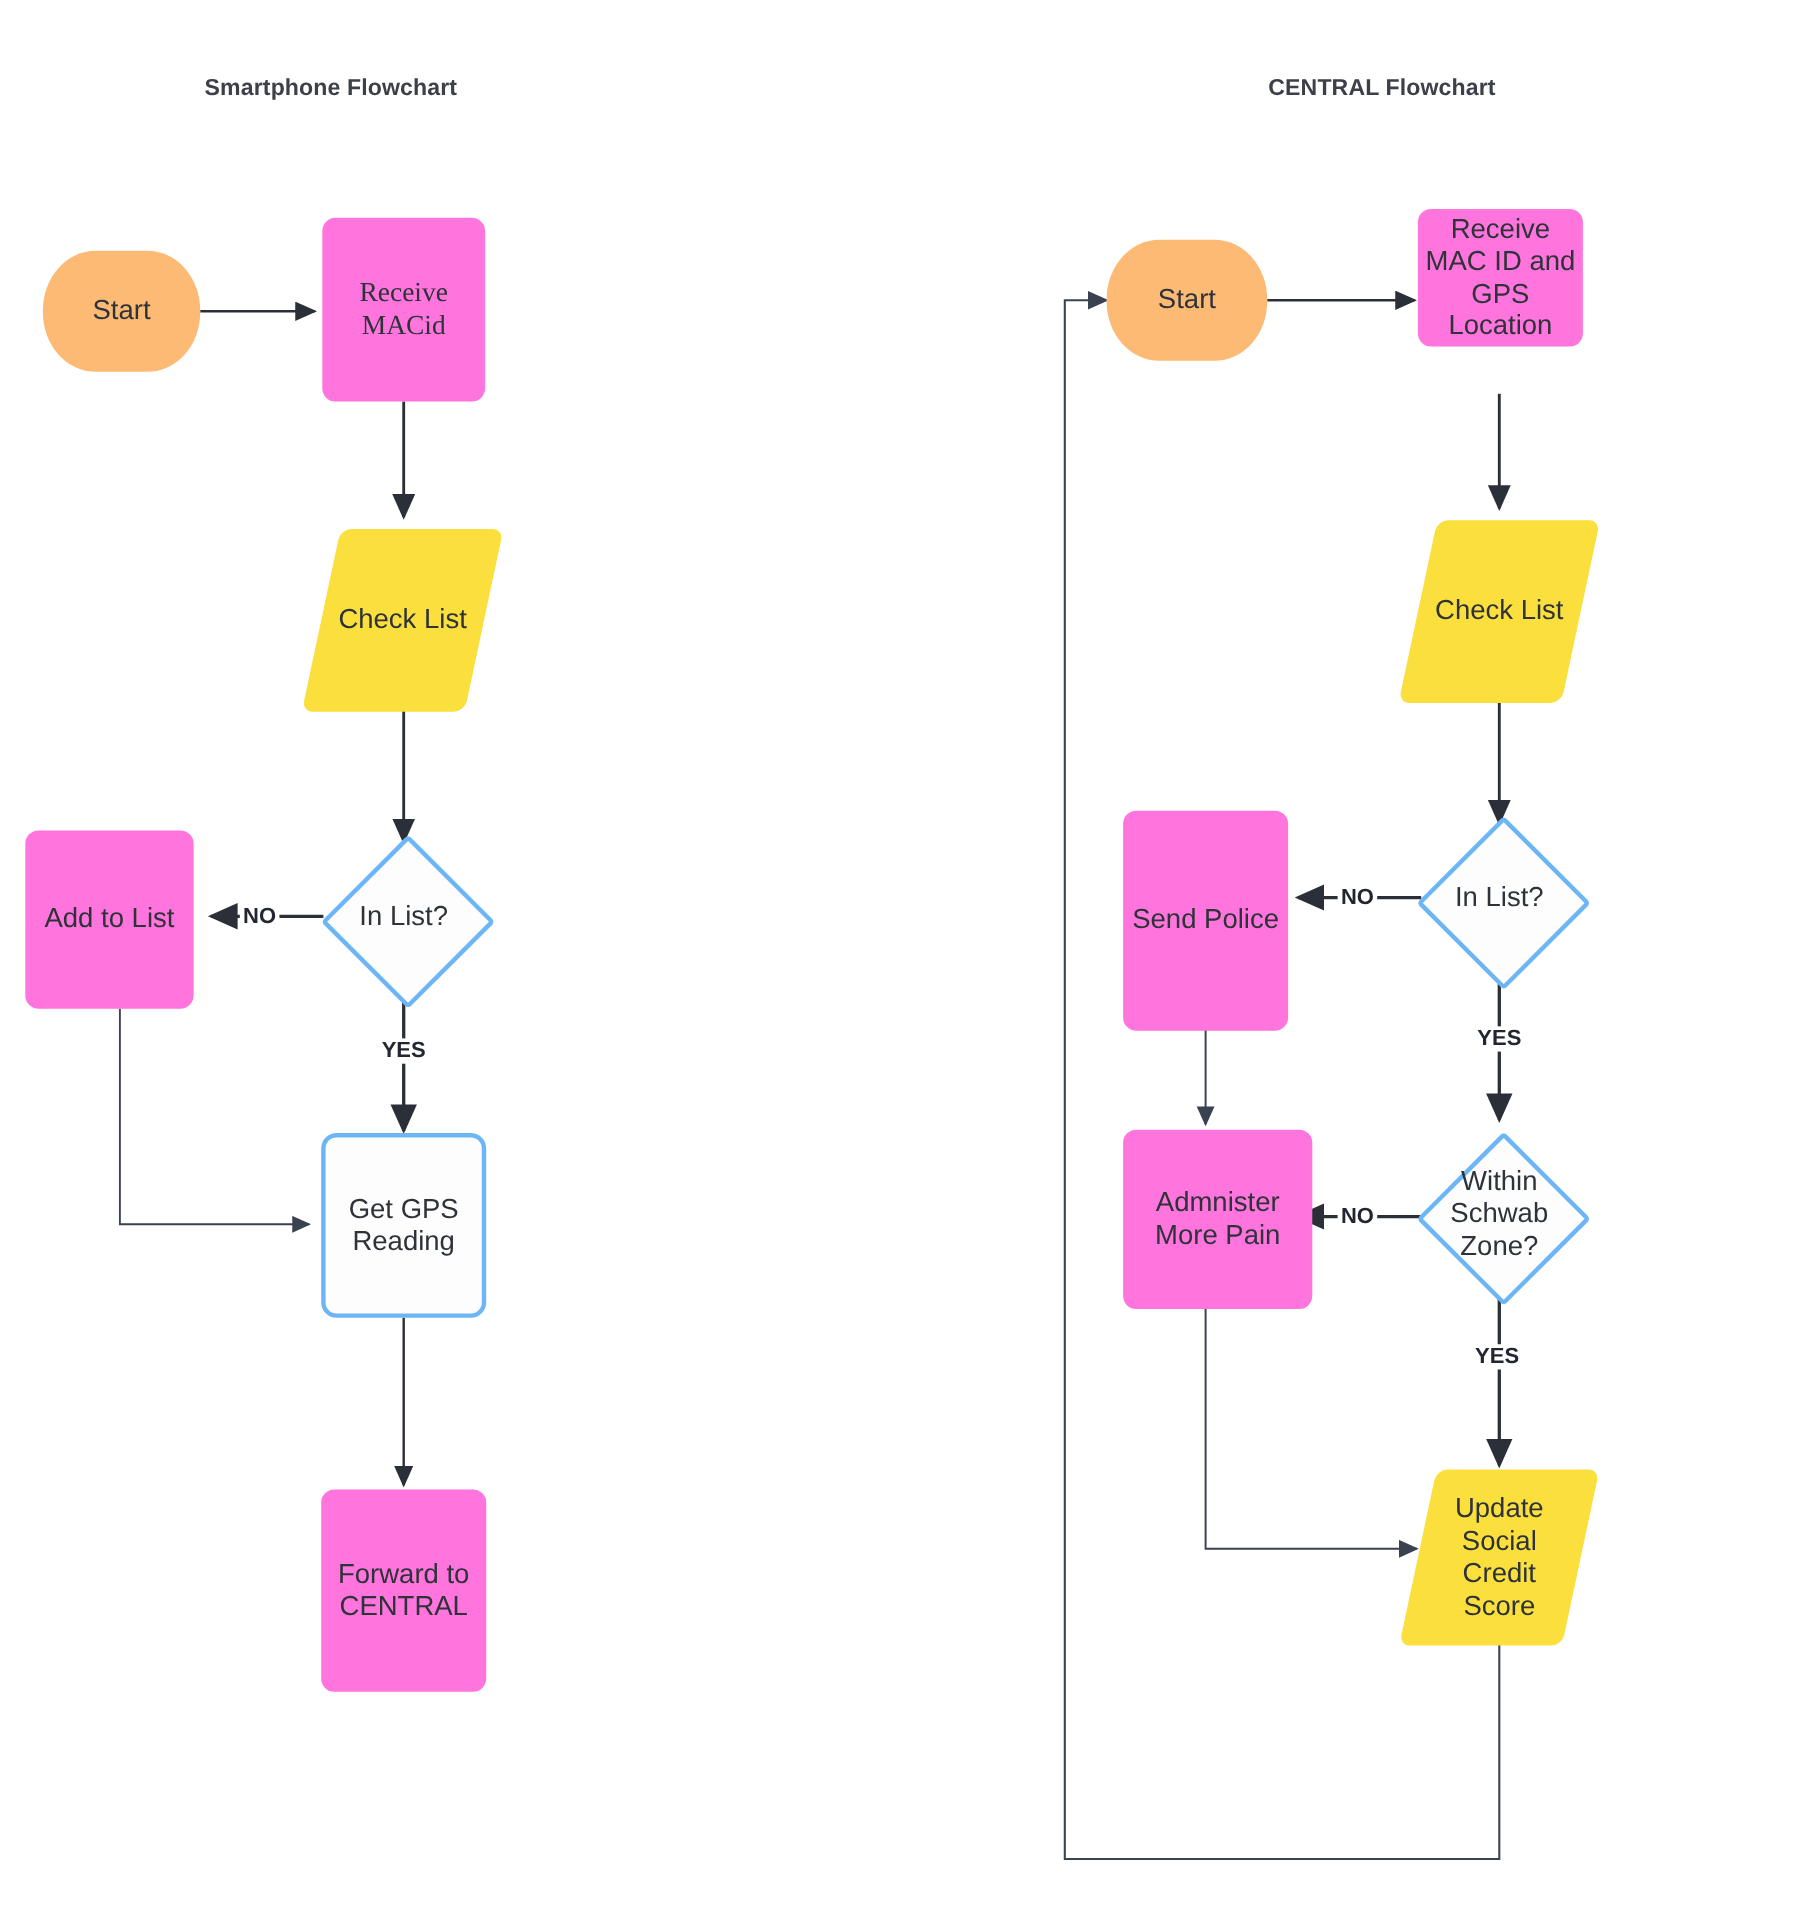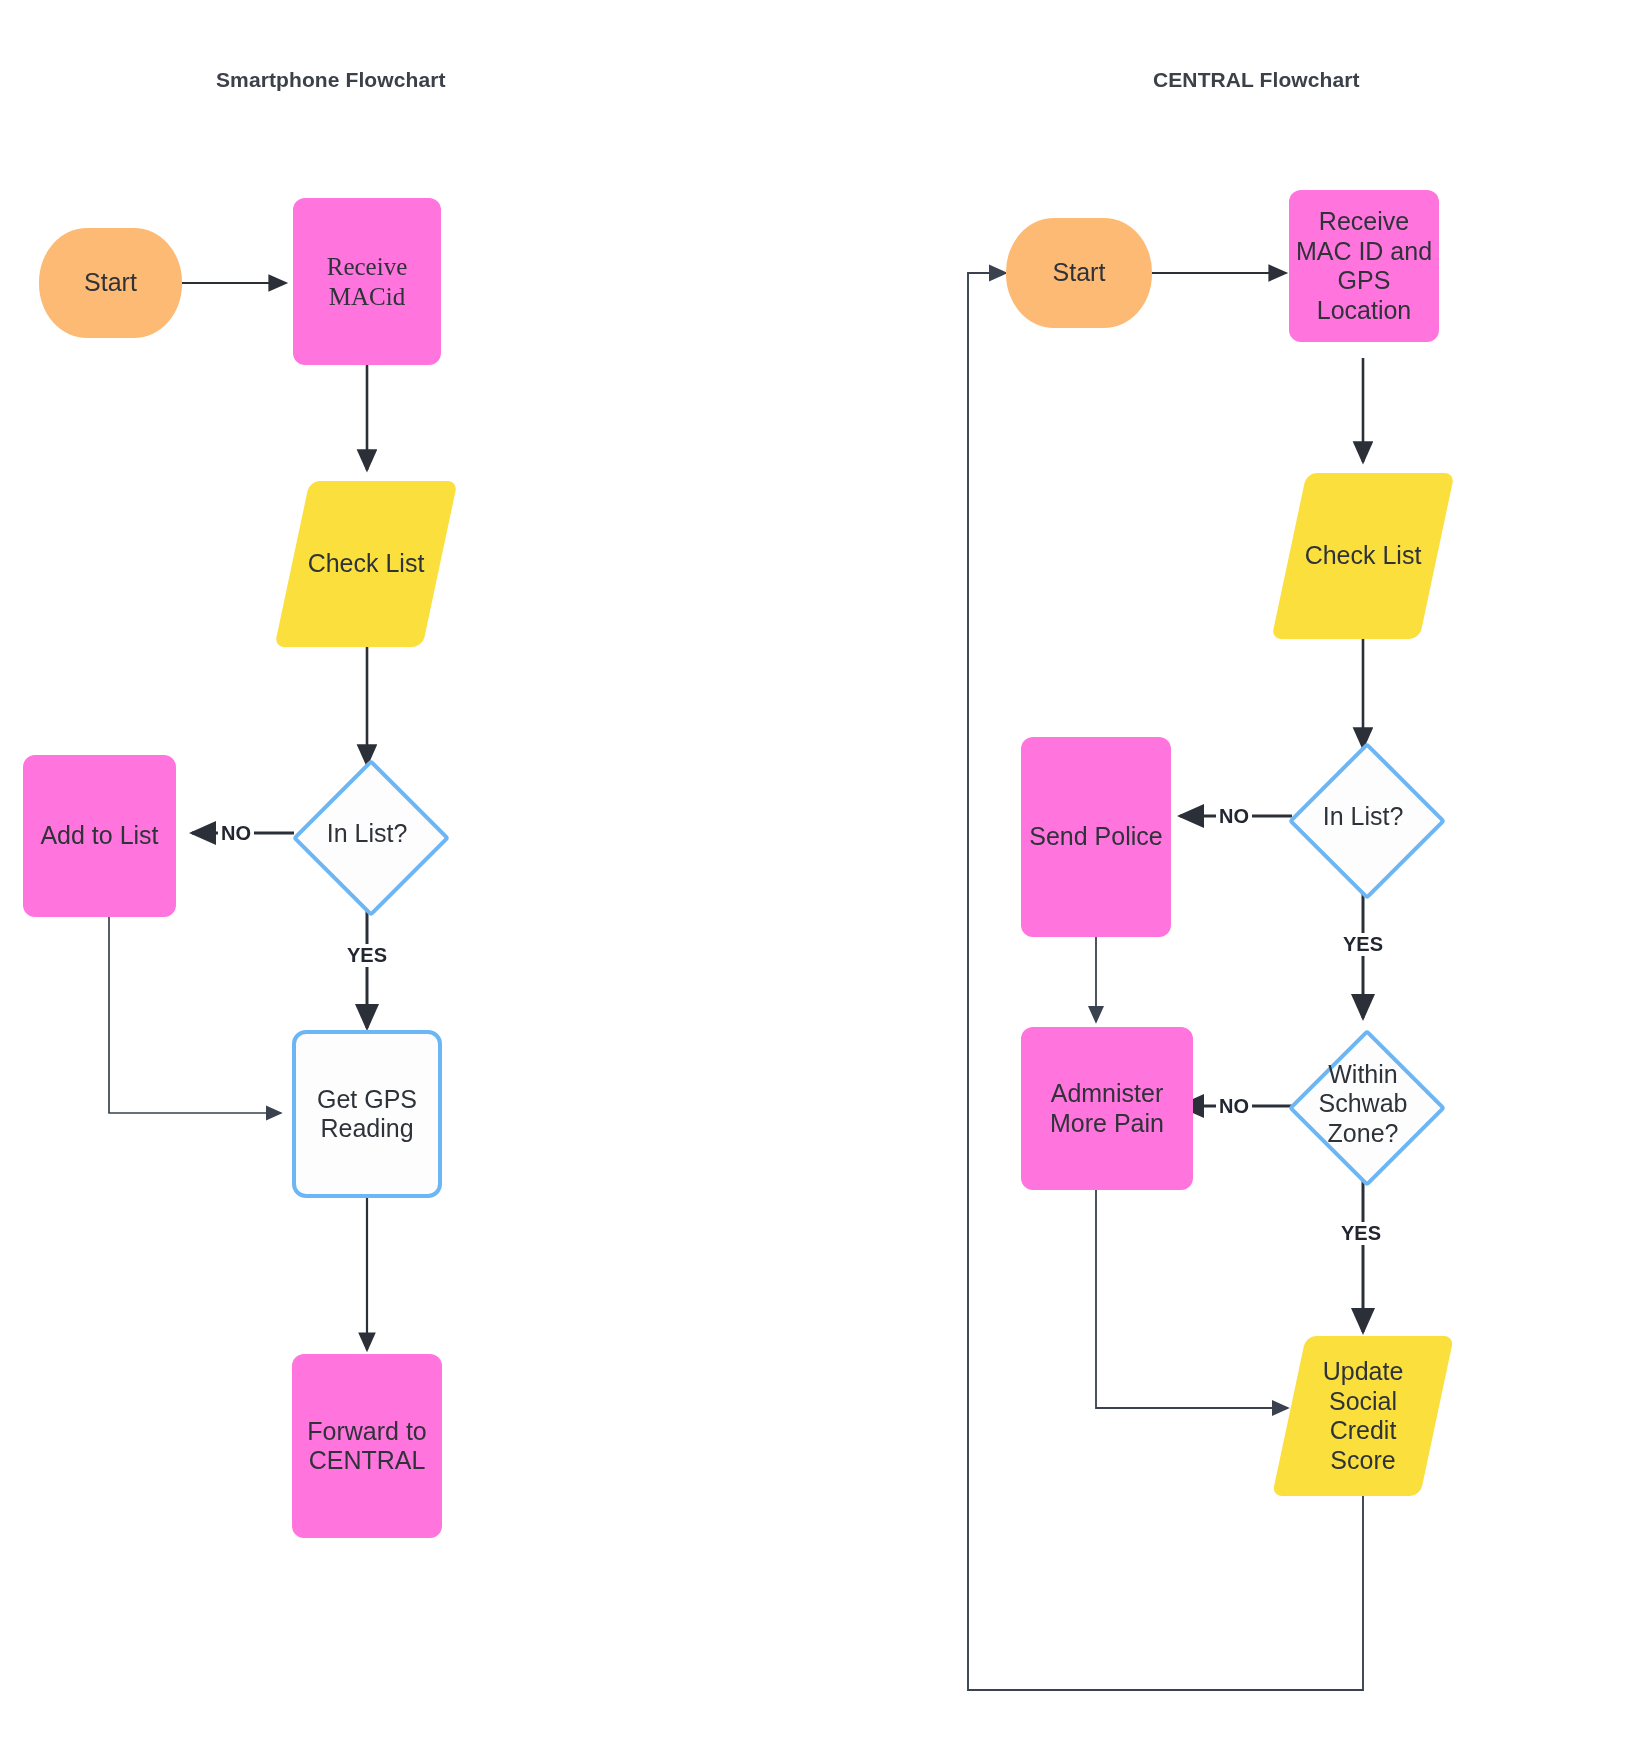--- a/index.html
+++ b/index.html
@@ -158,21 +158,21 @@
 
     <path d="M1096,903 L1096,1022" stroke="#3a4250" stroke-width="1.8" fill="none" marker-end="url(#arrowThin)"></path>
 
     <path d="M1292,1106 L1180,1106" stroke="#2b3038" stroke-width="3" fill="none" marker-end="url(#arrow)"></path>
 
     <path d="M1363,1177 L1363,1332" stroke="#2b3038" stroke-width="3" fill="none" marker-end="url(#arrow)"></path>
 
     <path d="M1096,1190 L1096,1408 L1288,1408" stroke="#3a4250" stroke-width="1.8" fill="none" marker-end="url(#arrowThin)"></path>
   </svg>
 
-  <div class="title" style="left:216px; top:68px;">Smartphone Flowchart</div>
+  <div class="title" style="left:186px; top:68px;">Smartphone Flowchart</div>
 
   <div class="title" style="left:1153px; top:68px;">CENTRAL Flowchart</div>
 
   <div class="node n-start" style="left:39px; top:228px; width:143px; height:110px;">
     <span class="lbl">Start</span>
   </div>
 
   <div class="node n-process" style="left:293px; top:198px; width:148px; height:167px;font-family:Liberation Serif, serif;">
     <span class="lbl">Receive MACid</span>
   </div>
@@ -199,21 +199,21 @@
     <span class="lbl">Forward to CENTRAL</span>
   </div>
 
   <div class="edge-label" style="left:218px; top:822px;">NO</div>
   <div class="edge-label" style="left:344px; top:944px;">YES</div>
 
   <div class="node n-start" style="left:1006px; top:218px; width:146px; height:110px;">
     <span class="lbl">Start</span>
   </div>
 
-  <div class="node n-process" style="left:1289px; top:190px; width:150px; height:152px;">
+  <div class="node n-process" style="left:1289px; top:190px; width:150px; height:125px;">
     <span class="lbl">Receive MAC ID and GPS Location</span>
   </div>
 
   <div class="node n-data" style="left:1289px; top:473px; width:148px; height:166px;">
     <span class="skew"></span>
     <span class="lbl">Check List</span>
   </div>
 
   <div class="node n-decision" style="left:1283px; top:748px; width:160px; height:138px;">
     <span class="rot"></span>

